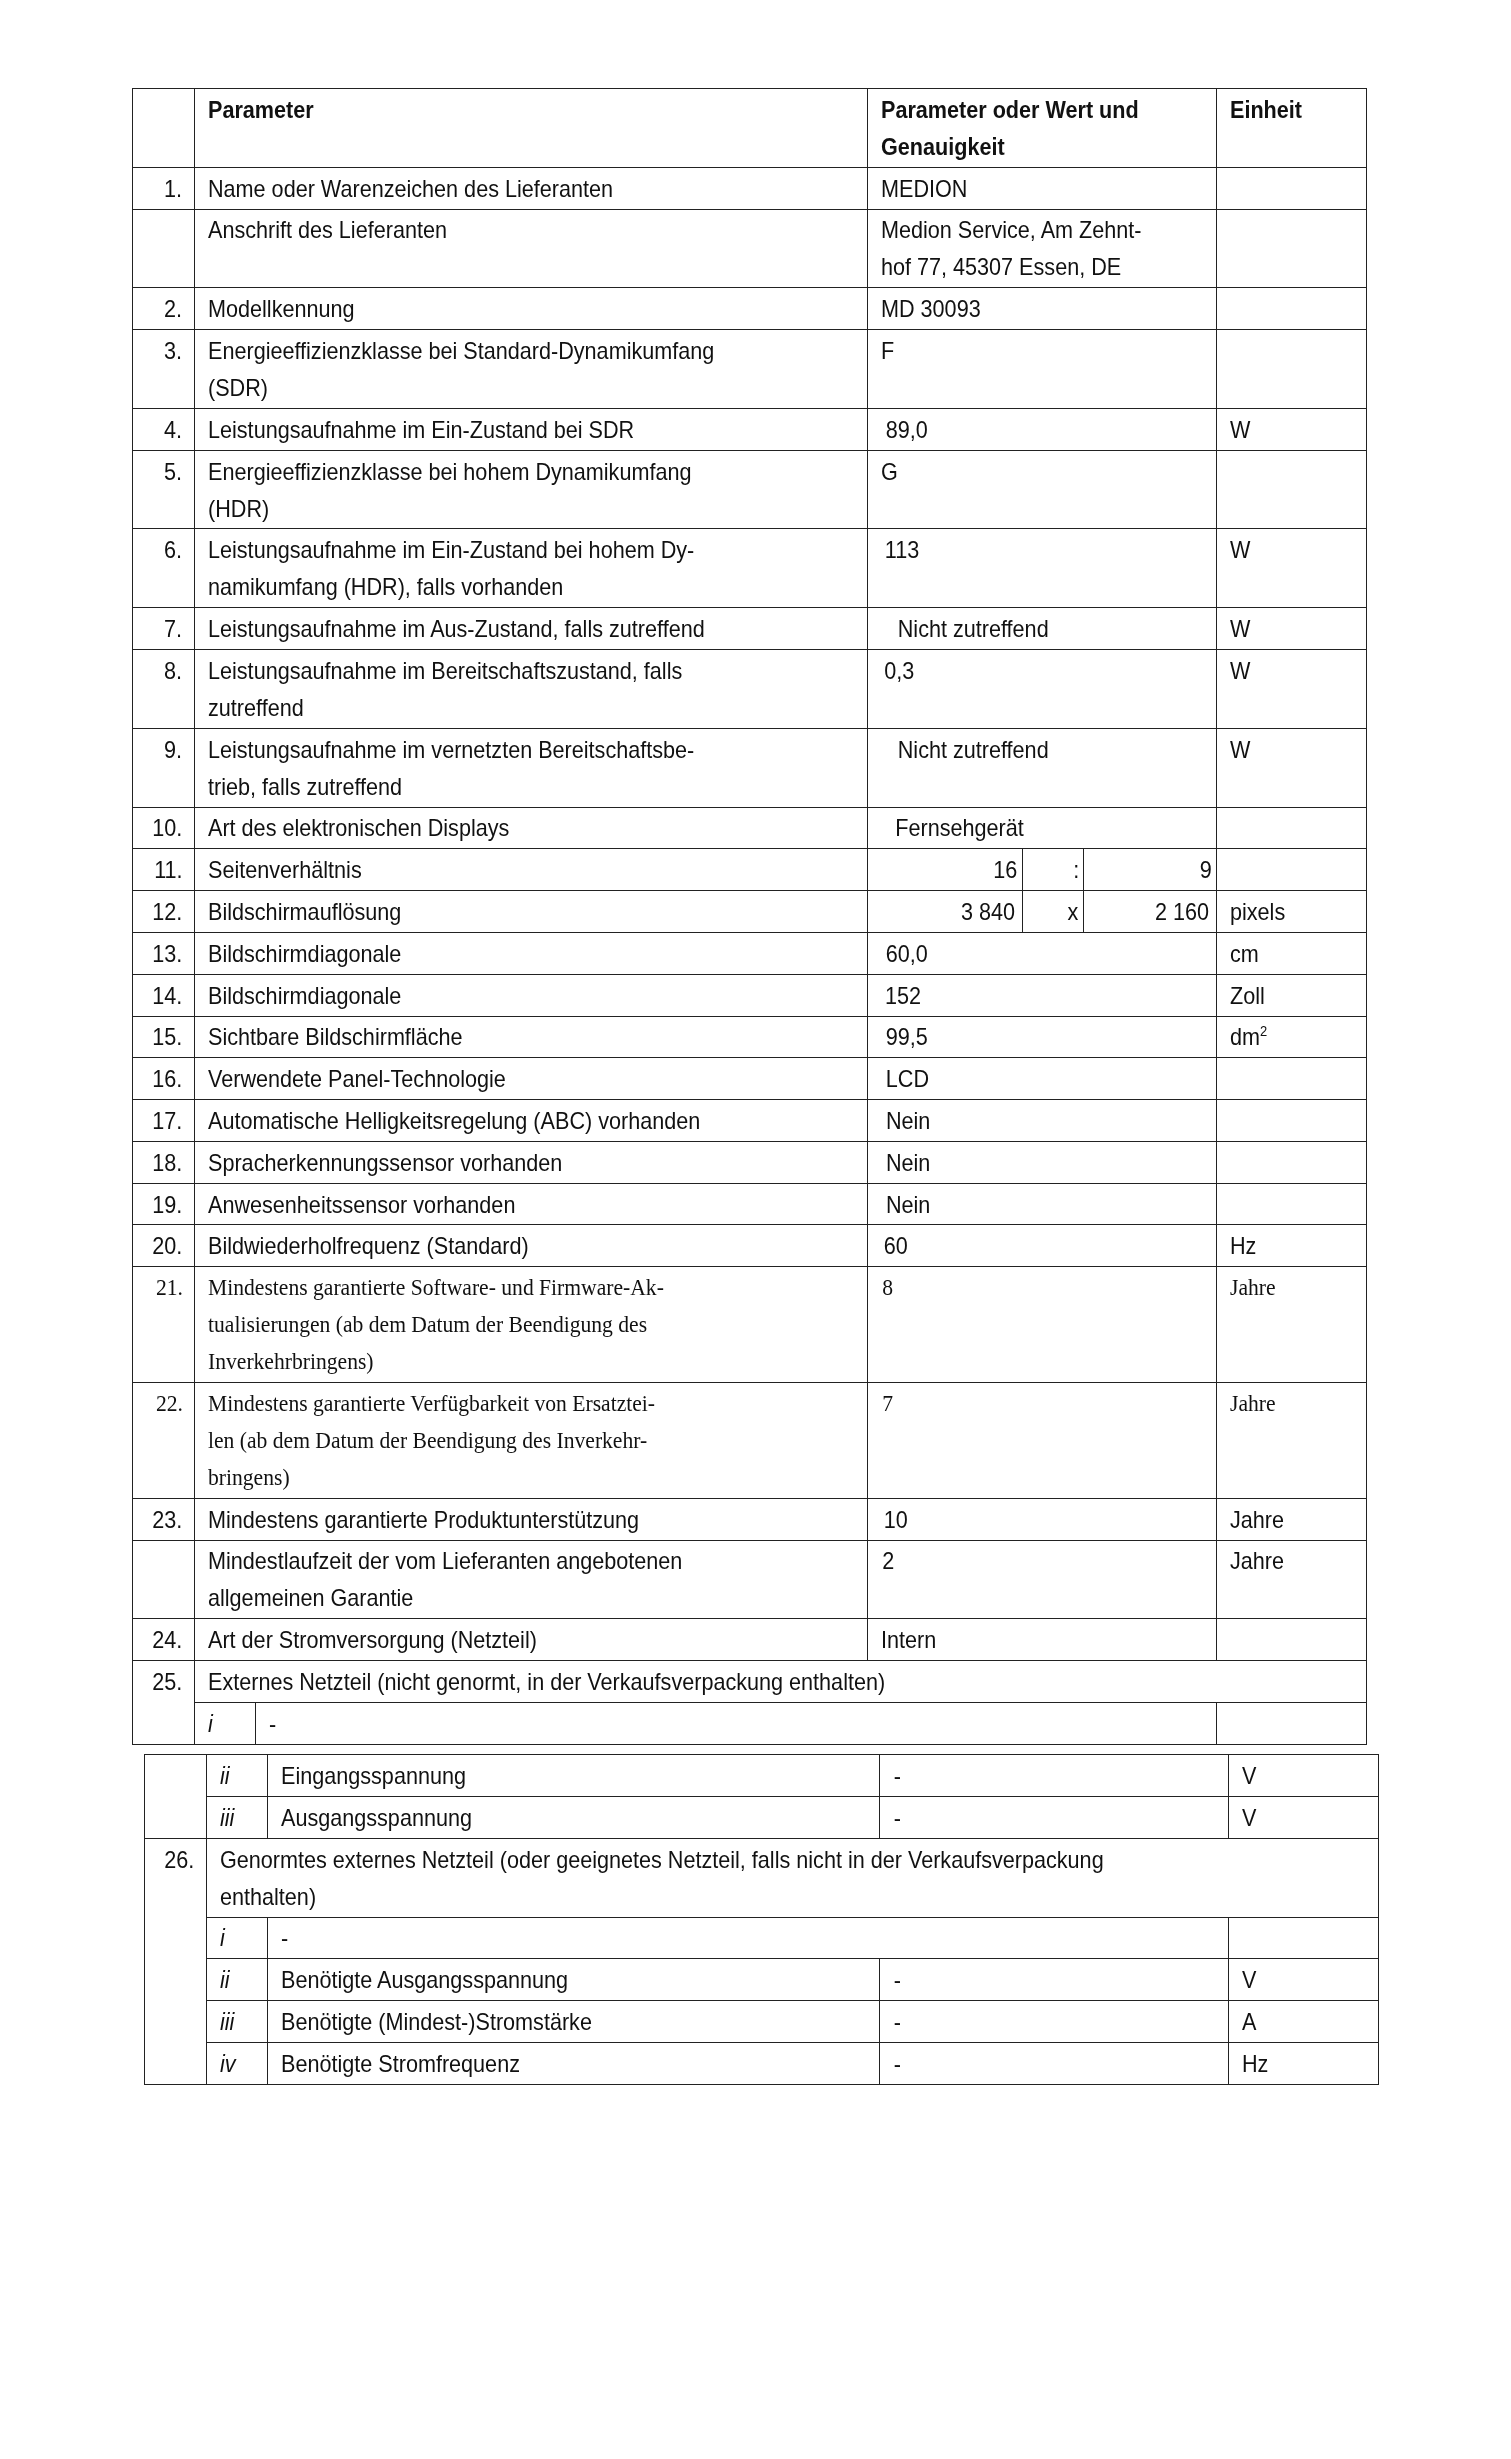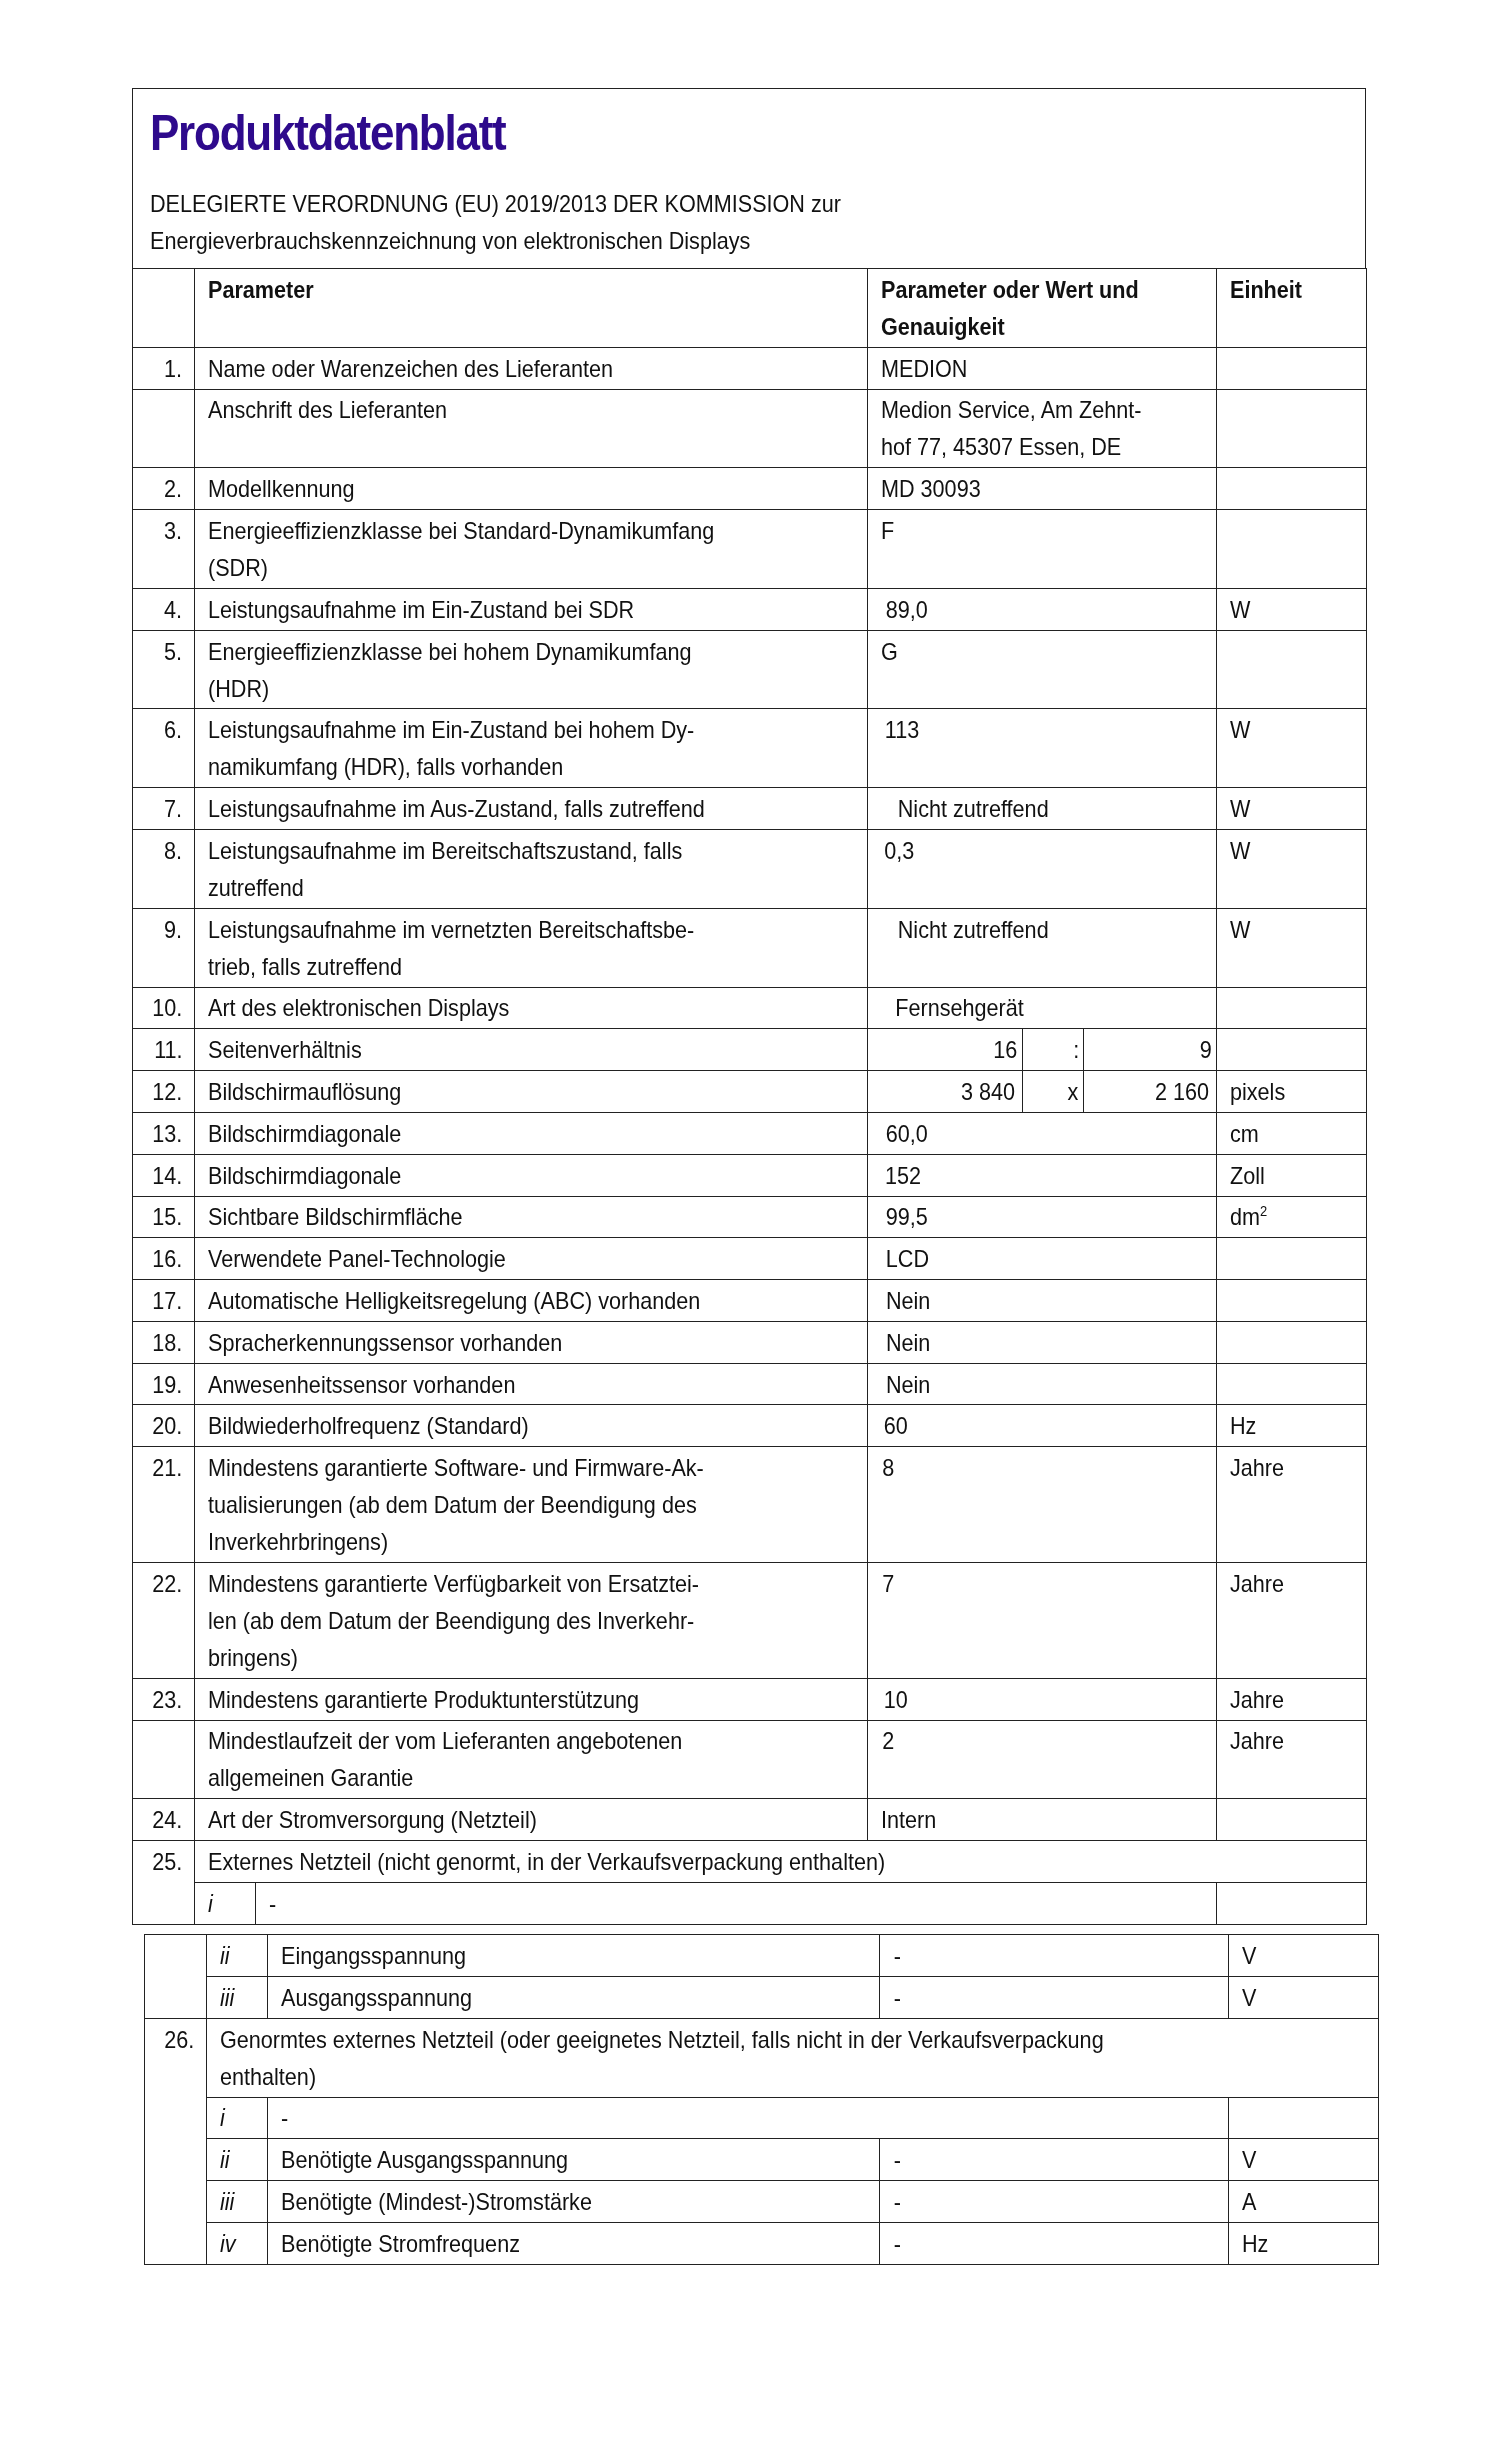--- a/index.html
+++ b/index.html
@@ -14,35 +14,28 @@
   .txt { display: inline-block; transform: scaleX(0.9); transform-origin: left center; white-space: nowrap; }
   .num { text-align: right; padding-right: 11.5px; padding-left: 3.8px; }
   .num .txt { transform-origin: right center; }
   .r { text-align: left; }
   .r .txt { transform-origin: right center; }
   .c { text-align: right; padding-left: 3.8px; padding-right: 3.8px; }
   .c .txt { transform-origin: center center; }
   .it { font-style: italic; }
   .h1 { height: 38px; }
   .h2 { height: 76px; }
-  .h3 { height: 113px; }
+  .h3 { height: 113px; font-family: Liberation Serif, serif; }
   .gap { height: 9.6px; }
   sup { font-size: 14.4px; line-height: 0; }
 </style>
 </head>
 <body>
 
 <div class="sheet">
-  <div class="titlebox">
-    <div class="title">Produktdatenblatt</div>
-    <div class="subtitle">
-      <div>DELEGIERTE VERORDNUNG (EU) 2019/2013 DER KOMMISSION zur</div>
-      <div>Energieverbrauchskennzeichnung von elektronischen Displays</div>
-    </div>
-  </div>
 
   <table>
     <colgroup>
       <col style="width:62px">
         <col style="width:61px">
         <col style="width:612px">
       <col style="width:155px">
         <col style="width:61px">
         <col style="width:133px">
       <col style="width:150px">

